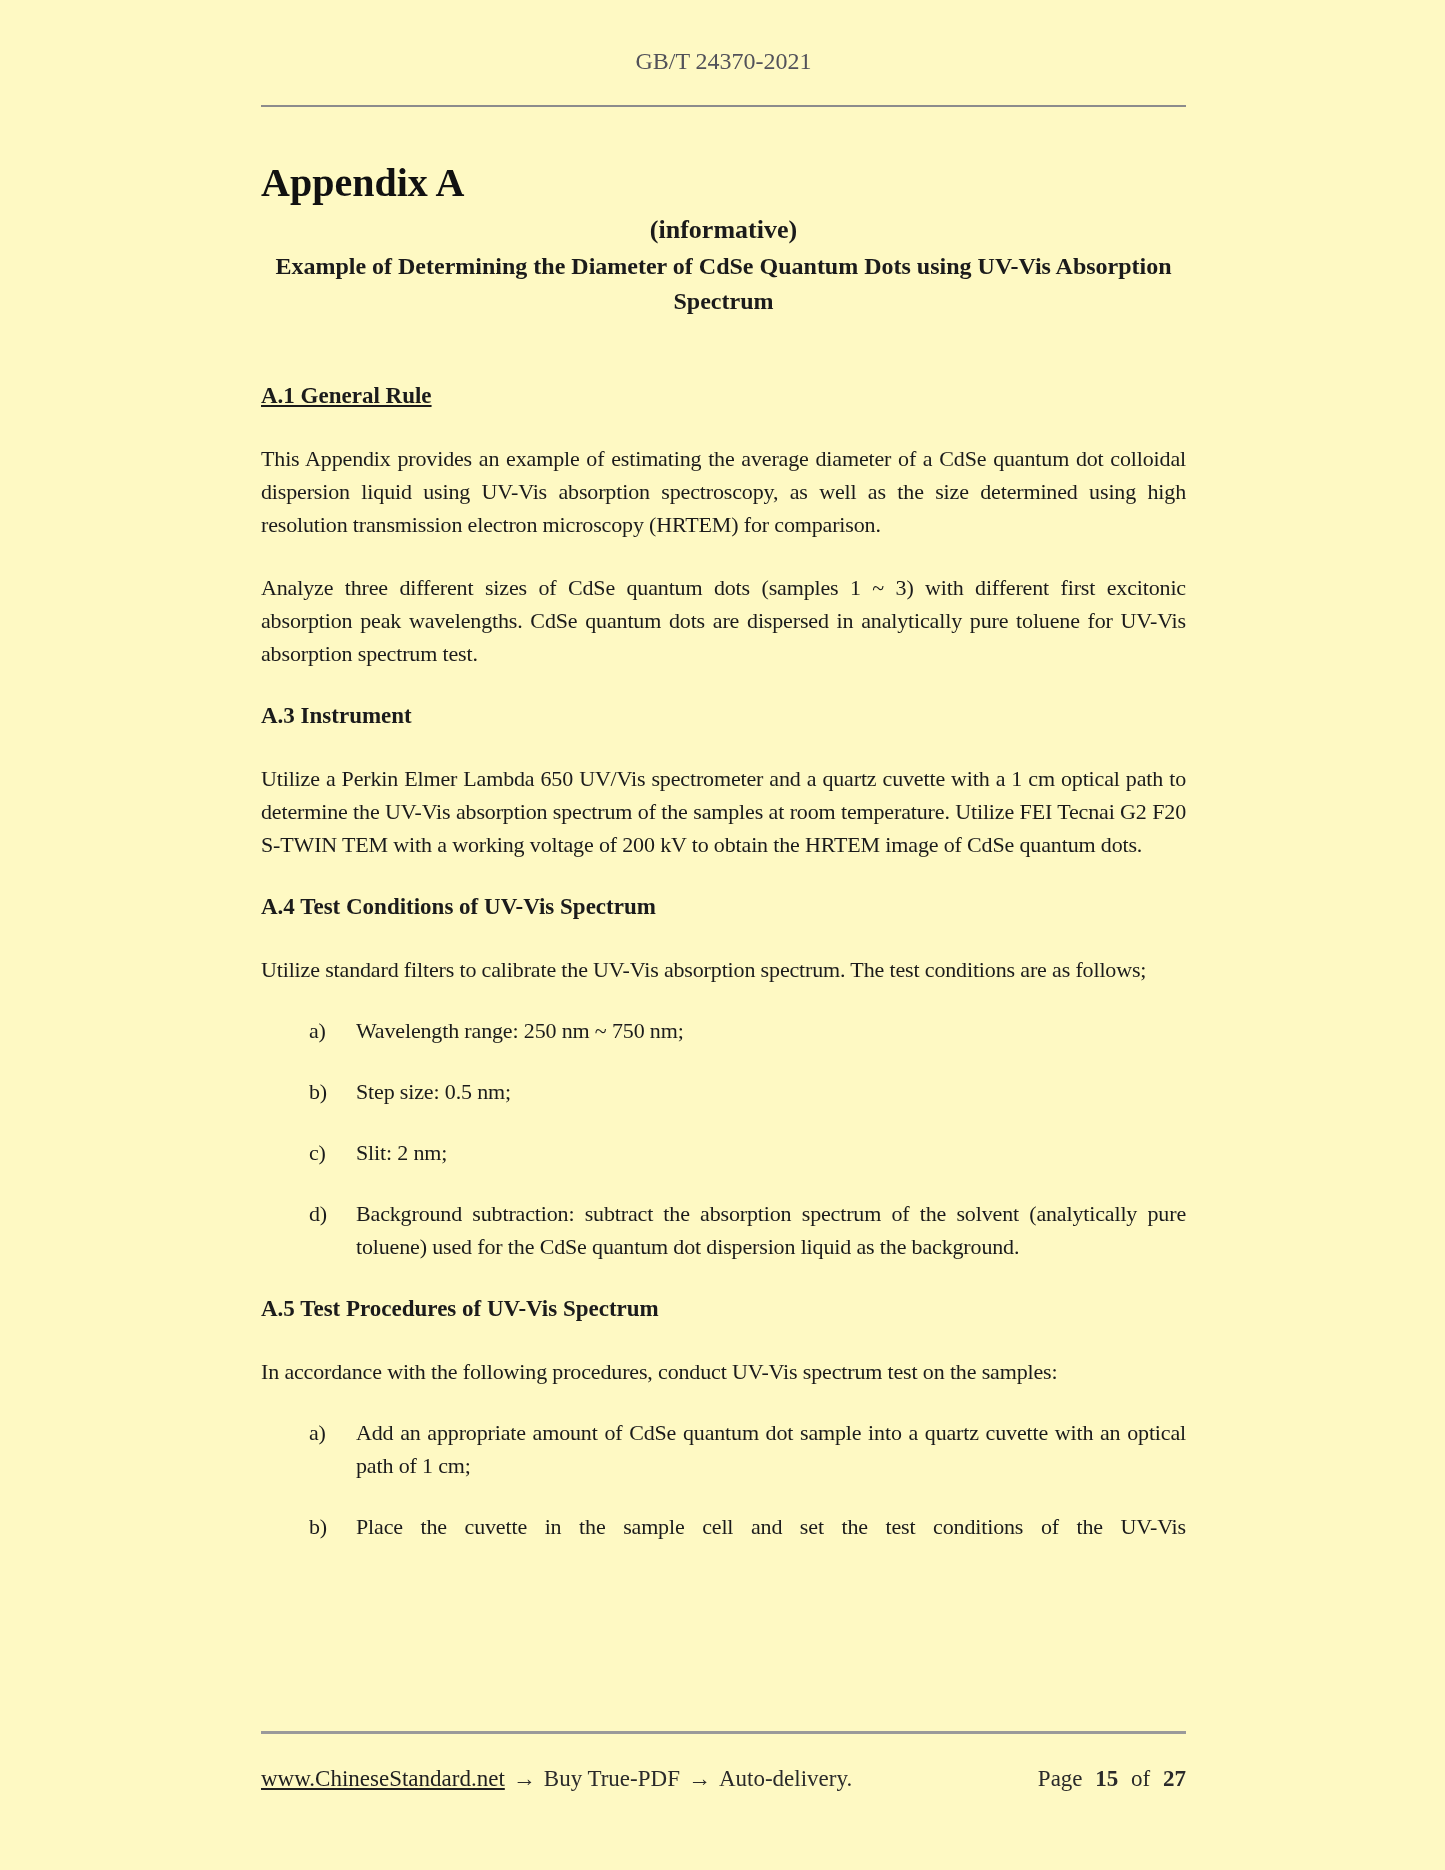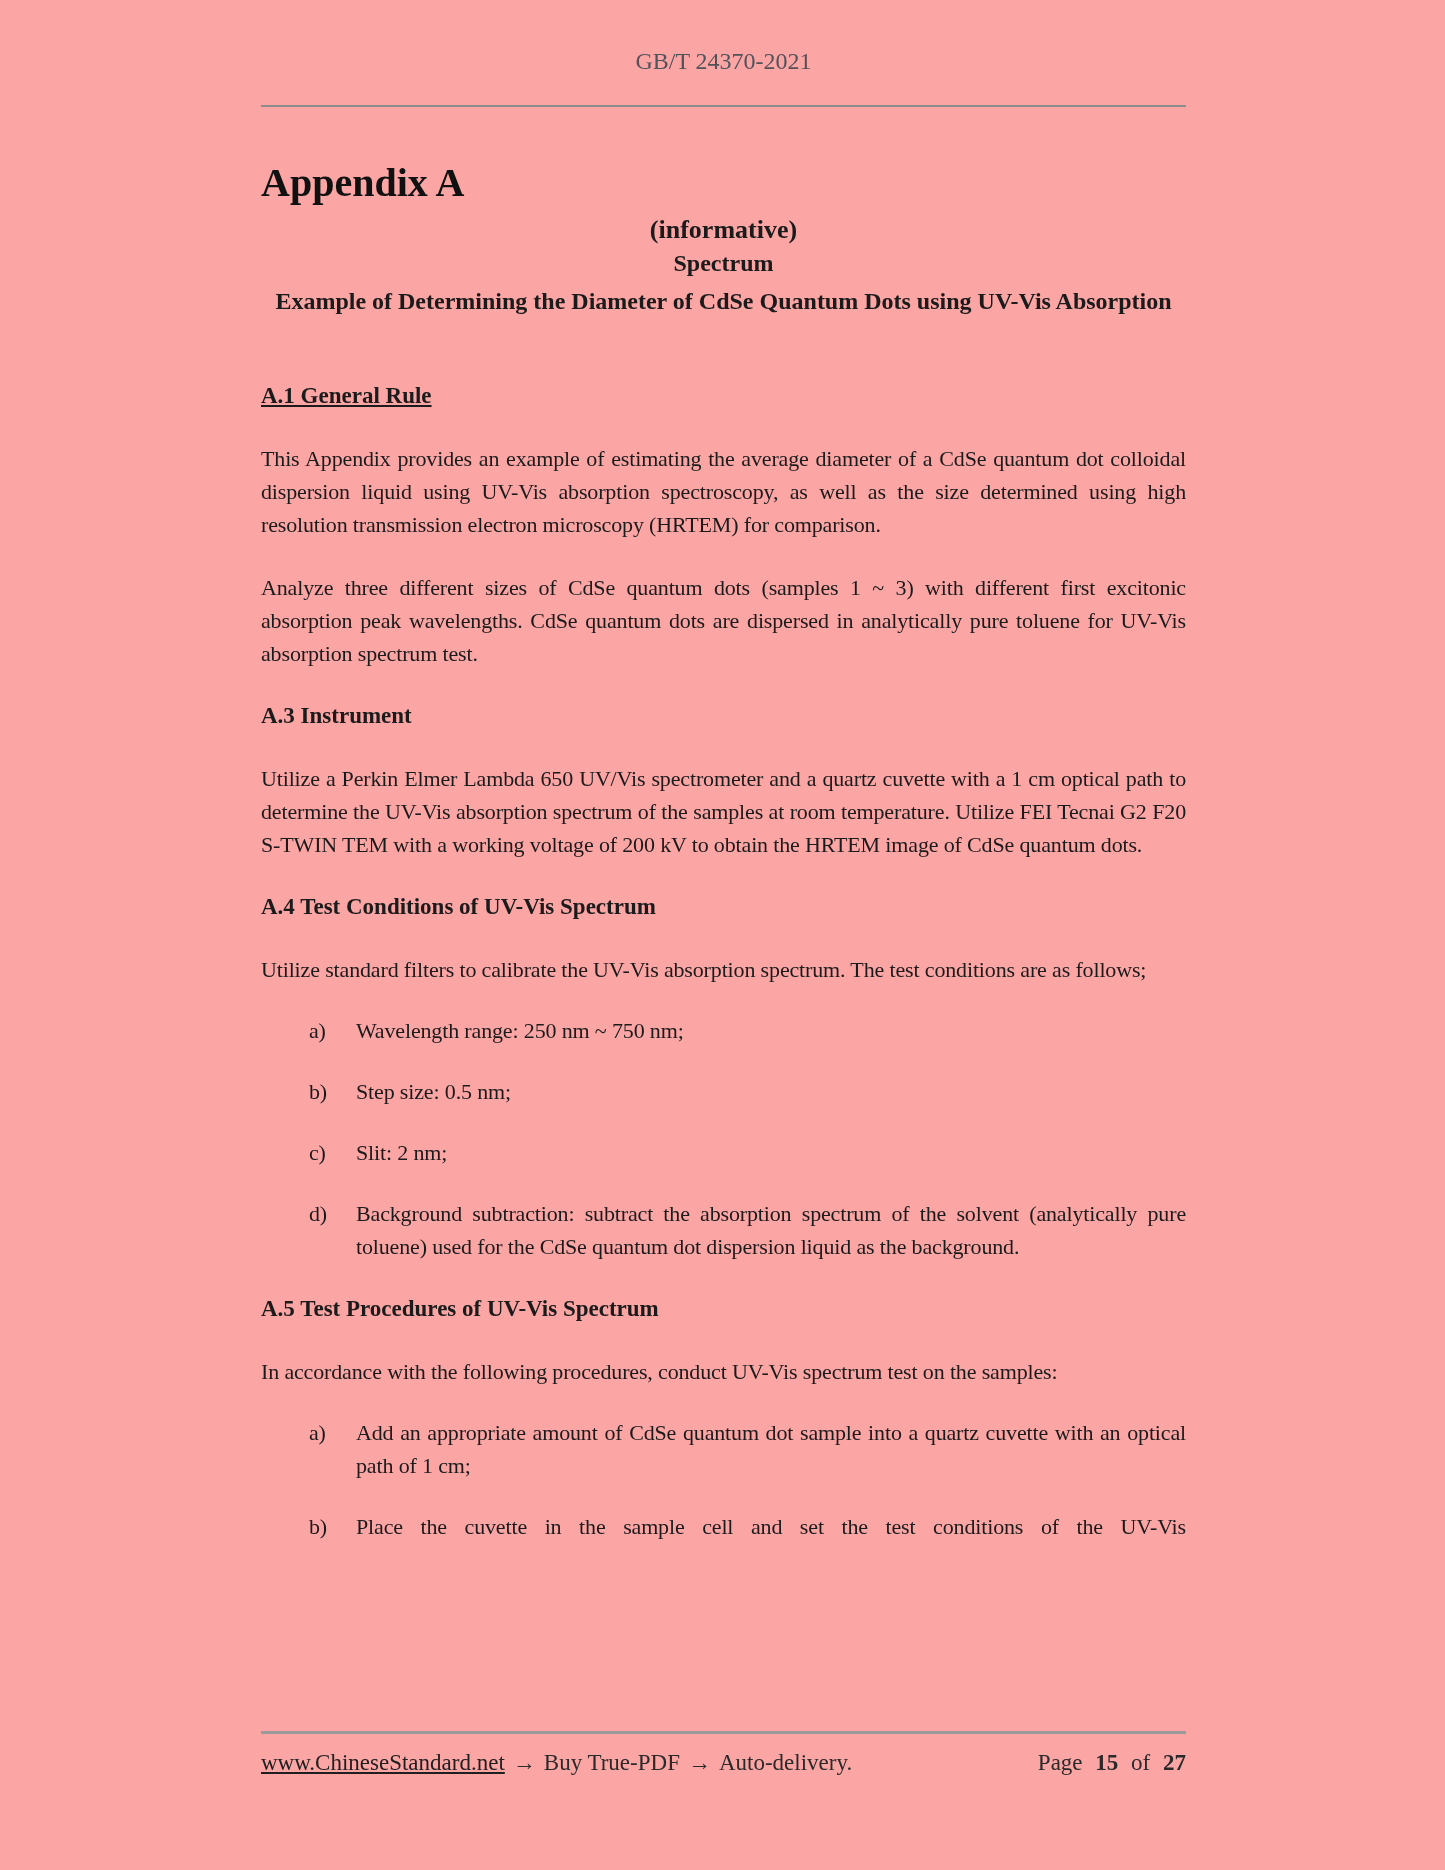--- a/index.html
+++ b/index.html
@@ -5,21 +5,21 @@
   * { margin: 0; padding: 0; box-sizing: border-box; }
   html, body { background: #ffffff; }
   body {
     font-family: "Liberation Serif", "DejaVu Serif", serif;
     color: #1b1b1b;
   }
   .page {
     position: relative;
     width: 1445px;
     height: 1870px;
-    background: #fca5a5;
+    background: #fef9c3;
     overflow: hidden;
   }
   .content {
     position: absolute;
     left: 261px;
     width: 925px;
     top: 0;
   }
   .doc-number {
     margin-top: 45px;
@@ -85,21 +85,21 @@
   }
   .justify-last { text-align-last: justify; }
   .footer {
     position: absolute;
     left: 261px;
     width: 925px;
     top: 1731px;
     border-top: 3px solid #9a9a9a;
   }
   .footer-row {
-    margin-top: 14px;
+    margin-top: 30px;
     display: flex;
     justify-content: space-between;
     align-items: baseline;
     font-size: 23px;
     line-height: 30px;
     color: #2a2a2a;
   }
   .footer-left span { margin-right: 8px; }
   .footer-link {
     color: #1f1f1f;
@@ -117,23 +117,23 @@
   <div class="content">
 
     <div class="doc-number">GB/T 24370-2021</div>
 
     <div class="top-rule"></div>
 
     <div class="main-title">Appendix A</div>
 
     <div class="subtitle">(informative)</div>
 
+    <div class="subtitle-line first">Example of Determining the Diameter of CdSe Quantum Dots using UV-Vis Absorption</div>
+
     <div class="subtitle-line">Spectrum</div>
-
-    <div class="subtitle-line first">Example of Determining the Diameter of CdSe Quantum Dots using UV-Vis Absorption</div>
 
     <div class="sections">
         <div class="section-heading first">A.1 General Rule</div>
         <div class="para">This Appendix provides an example of estimating the average diameter of a CdSe quantum dot colloidal dispersion liquid using UV-Vis absorption spectroscopy, as well as the size determined using high resolution transmission electron microscopy (HRTEM) for comparison.</div>
         <div class="para">Analyze three different sizes of CdSe quantum dots (samples 1 ~ 3) with different first excitonic absorption peak wavelengths. CdSe quantum dots are dispersed in analytically pure toluene for UV-Vis absorption spectrum test.</div>
         <div class="section-heading">A.3 Instrument</div>
         <div class="para">Utilize a Perkin Elmer Lambda 650 UV/Vis spectrometer and a quartz cuvette with a 1 cm optical path to determine the UV-Vis absorption spectrum of the samples at room temperature. Utilize FEI Tecnai G2 F20 S-TWIN TEM with a working voltage of 200 kV to obtain the HRTEM image of CdSe quantum dots.</div>
         <div class="section-heading">A.4 Test Conditions of UV-Vis Spectrum</div>
         <div class="para">Utilize standard filters to calibrate the UV-Vis absorption spectrum. The test conditions are as follows;</div>
         <div class="list-item"><span class="list-label">a)</span><span>Wavelength range: 250 nm ~ 750 nm;</span></div>

